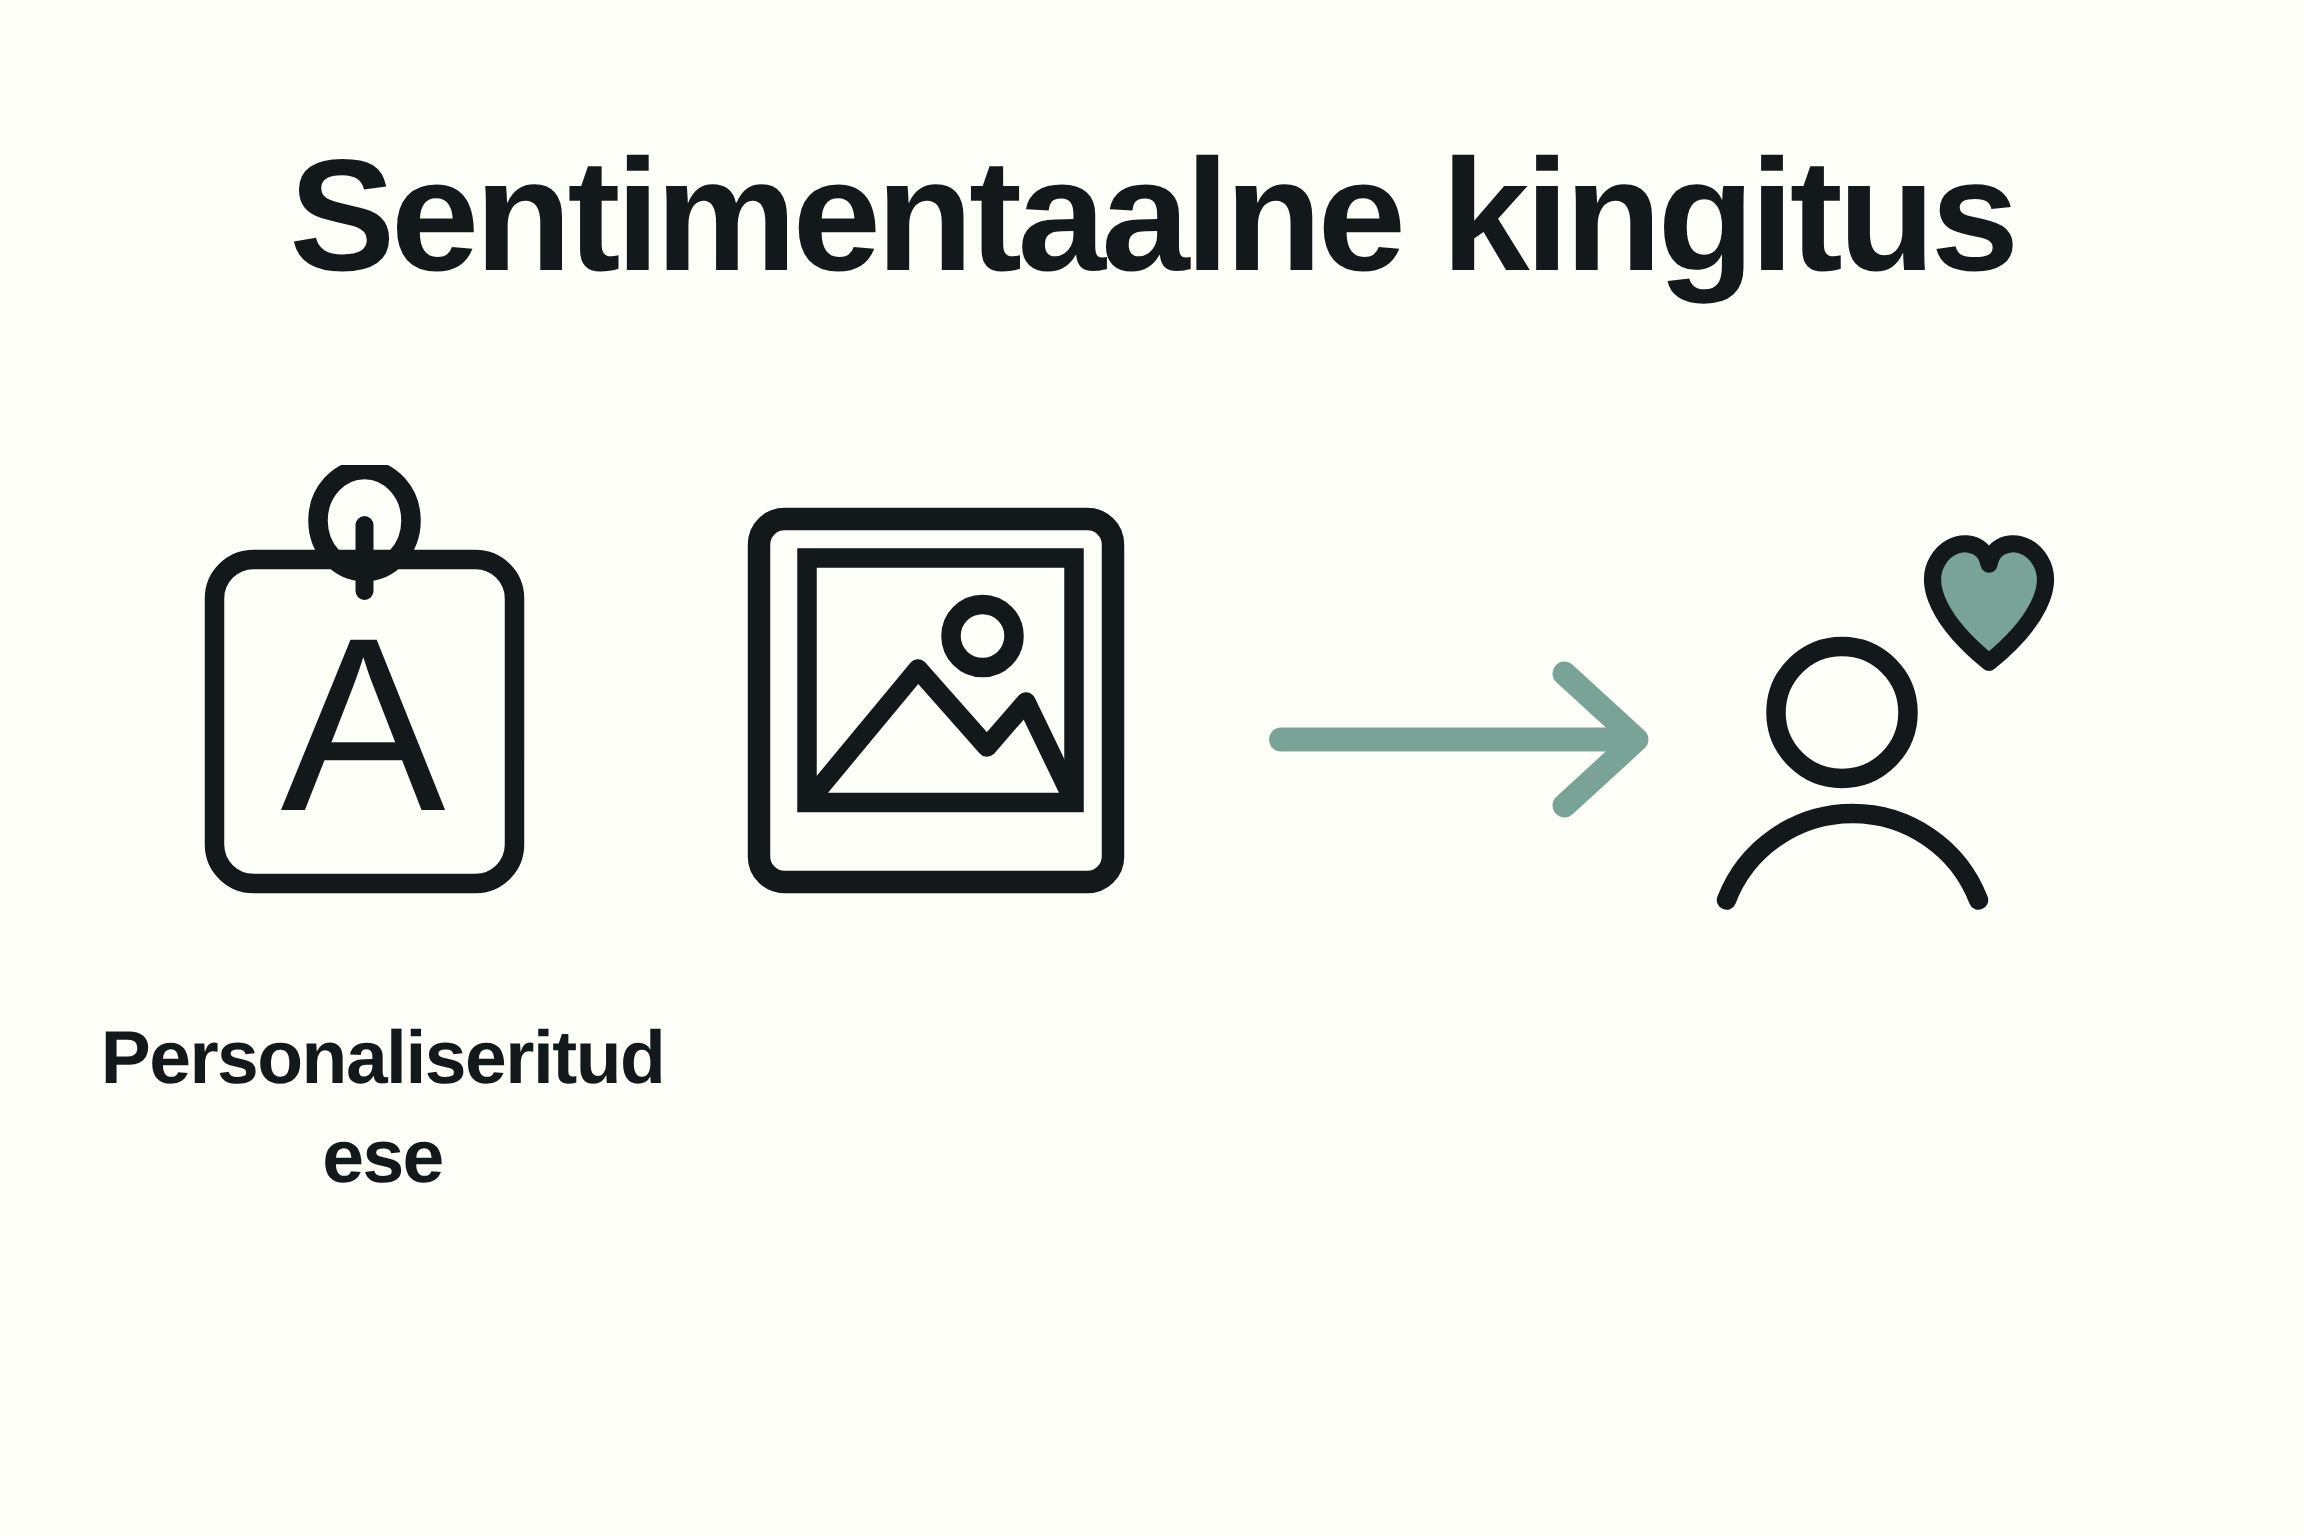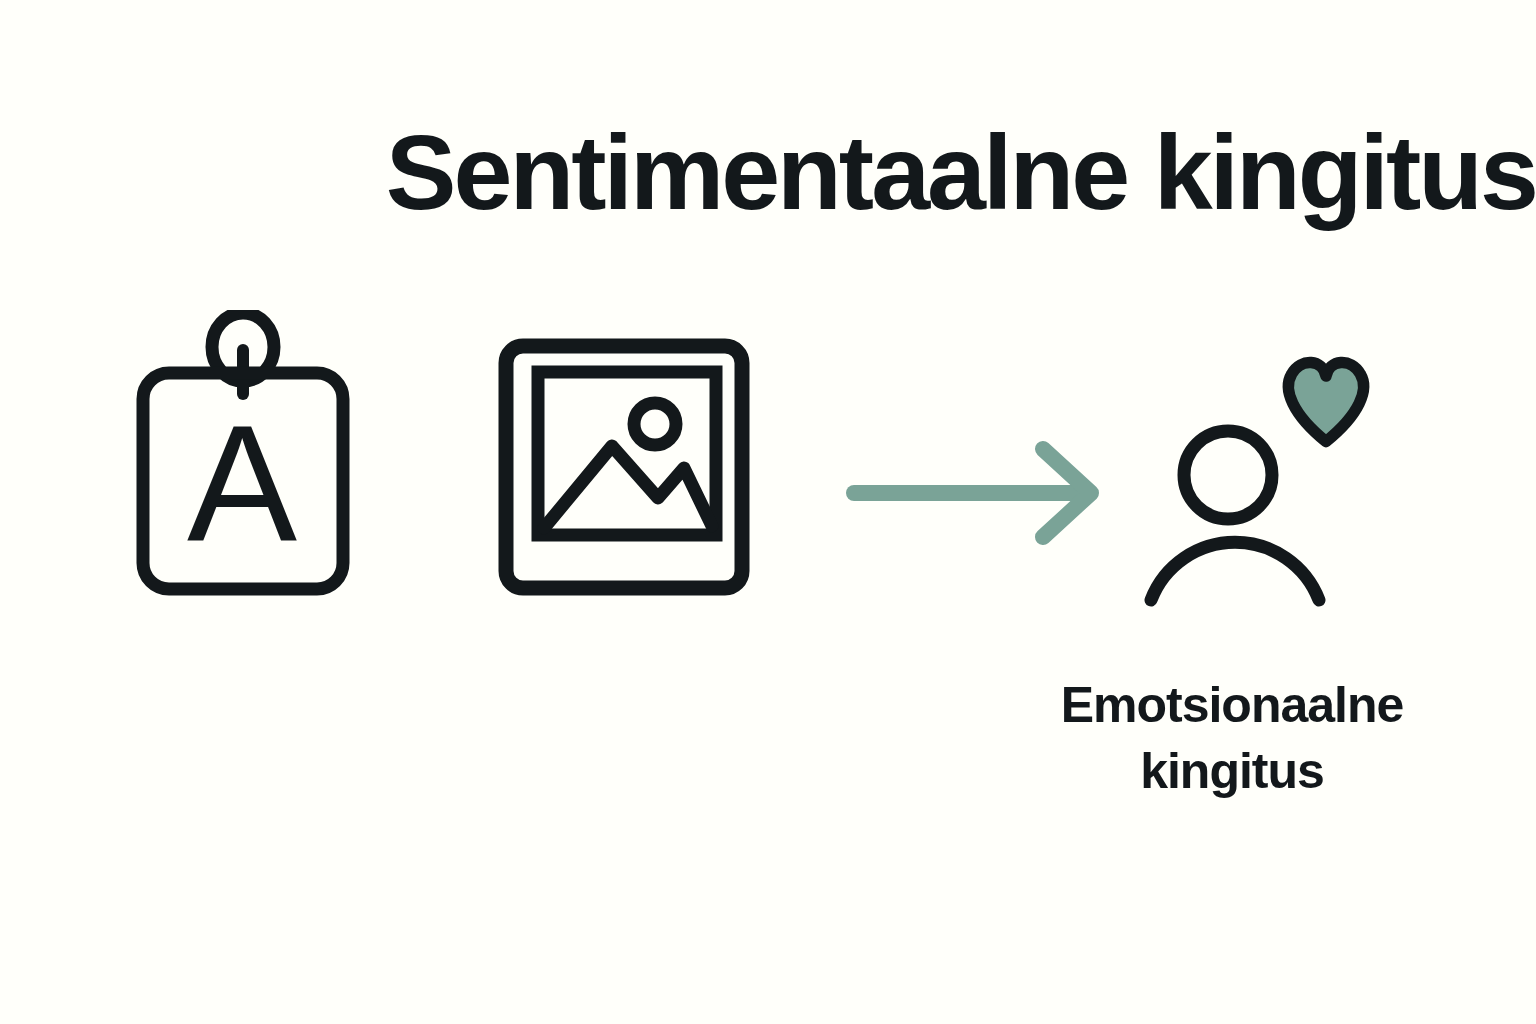--- a/index.html
+++ b/index.html
@@ -7,24 +7,23 @@
     --accent:#7aa397;
     --bg:#fffffa;
   }
   *{margin:0;padding:0;box-sizing:border-box;}
   html,body{width:1536px;height:1024px;background:var(--bg);overflow:hidden;}
   body{font-family:"Liberation Sans", sans-serif;color:var(--ink);}
   .canvas{position:relative;width:1536px;height:1024px;background:var(--bg);}
 
   .title{
     position:absolute;left:0;top:84px;width:1536px;
-    text-align:right;
+    text-align:center;
     font-size:106px;font-weight:700;letter-spacing:-3px;
     color:var(--ink);
-    margin-top:28px;
   }
 
   .icon{position:absolute;}
   .icon svg{display:block;width:100%;height:100%;}
 
   .icon-tag{left:135px;top:310px;width:215px;height:287px;}
   .icon-photo{left:498px;top:338px;width:252px;height:259px;}
   .icon-arrow{left:845px;top:440px;width:256px;height:106px;}
   .icon-person{left:1140px;top:342px;width:245px;height:265px;}
 
@@ -84,16 +83,16 @@
   <div class="icon icon-person">
     <svg viewBox="0 0 245 265">
       <circle class="stroke-ink" cx="88" cy="133" r="44" stroke-width="13"></circle>
       <path class="stroke-ink" d="M11 258 A 90 90 0 0 1 179 258" stroke-width="13" stroke-linecap="round"></path>
       <g transform="translate(134,6) scale(1.04)">
         <path d="M50 90 C 18 64 8 40 17 25 C 26 9 47 11 50 27 C 53 11 74 9 83 25 C 92 40 82 64 50 90 Z" fill="var(--accent)" stroke="var(--ink)" stroke-width="11" stroke-linejoin="round"></path>
       </g>
     </svg>
   </div>
 
-  <div class="label label-3">Emotsionaalne
-kingitus</div>
+  <div class="label label-1">Personaliseritud
+ese</div>
 
 </div>
 
 </body></html>

